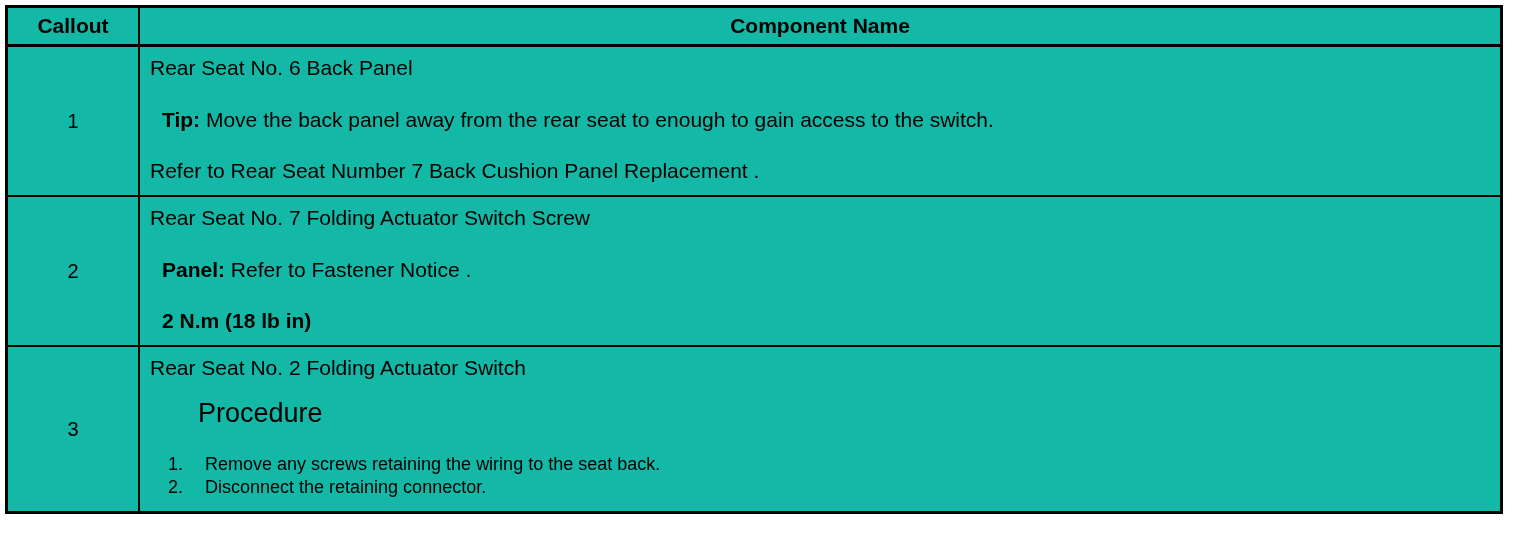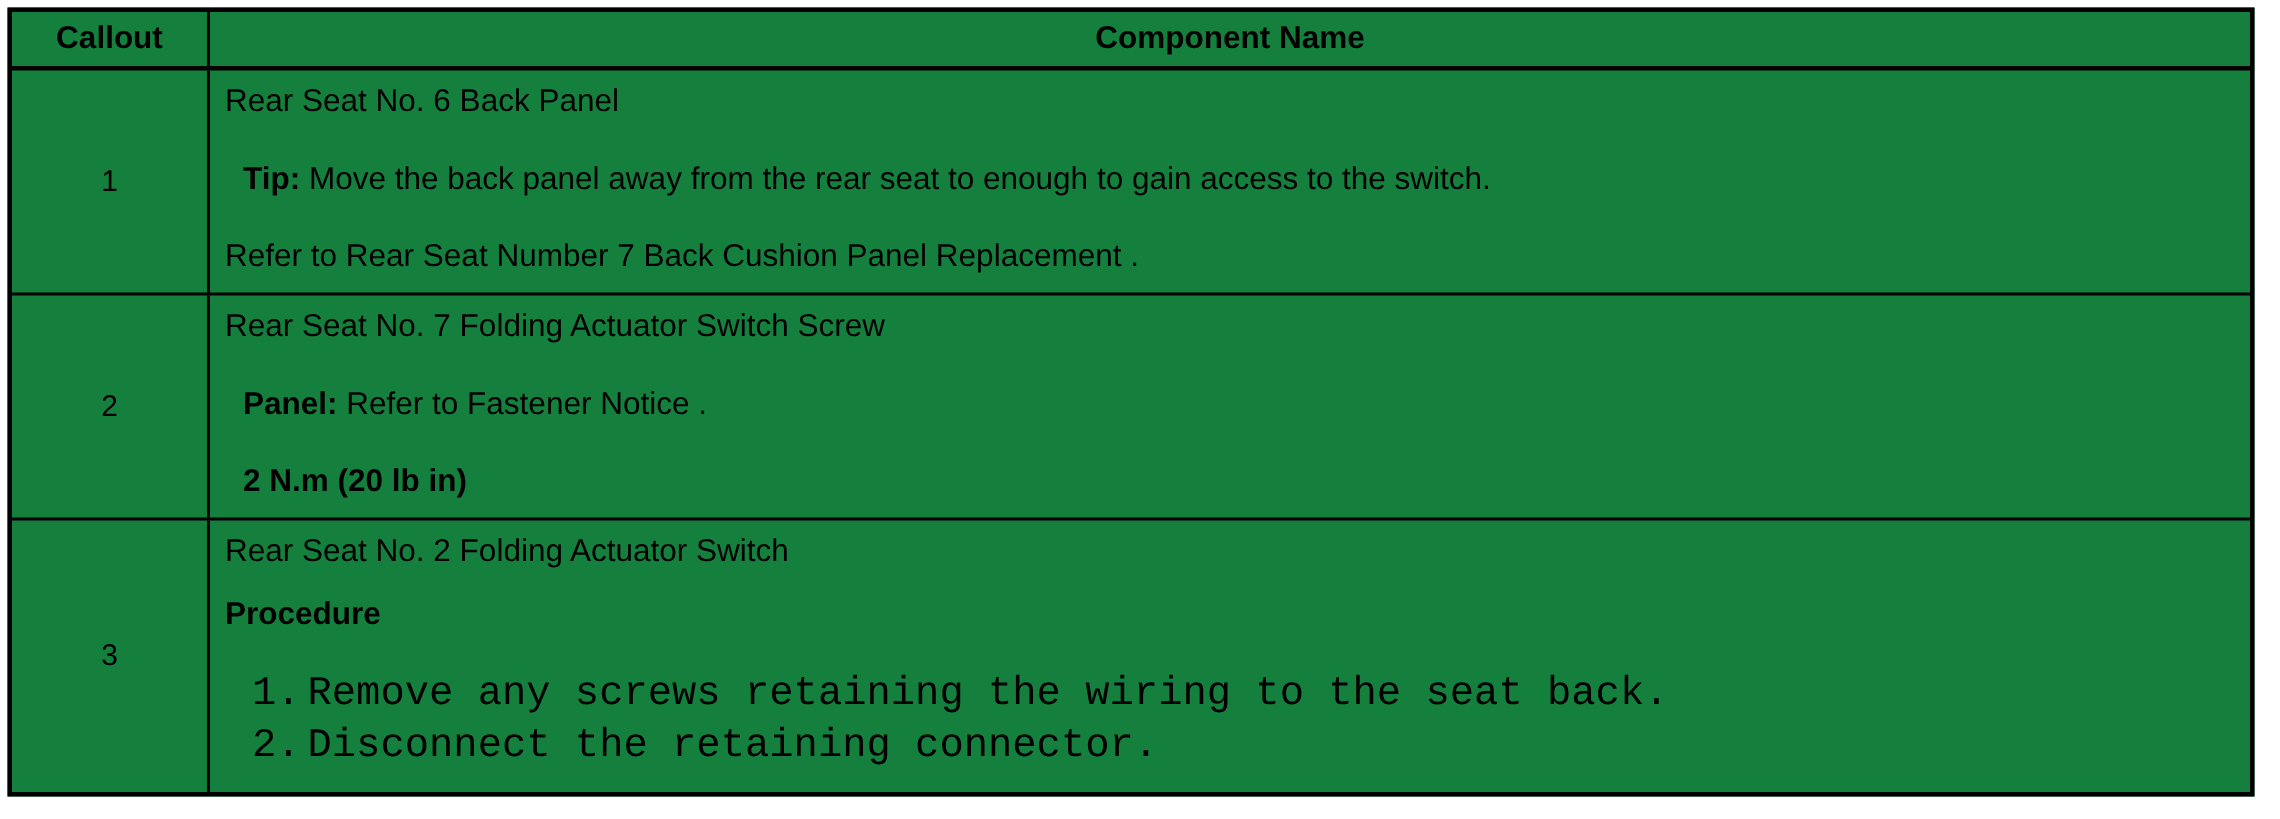--- a/index.html
+++ b/index.html
@@ -17,21 +17,21 @@
   }
 
   .table-wrap {
     position: absolute;
     left: 5px;
     top: 5px;
     width: 1498px;
     box-sizing: border-box;
     border: 3px solid #000000;
     border-bottom: 3px solid #000000;
-    background: #15803d;
+    background: #14b8a6;
   }
 
   table.component-table {
     border-collapse: collapse;
     width: 100%;
     table-layout: fixed;
   }
 
   table.component-table col.col-callout { width: 131px; }
 
@@ -78,39 +78,39 @@
     padding: 0;
     white-space: nowrap;
   }
   .line + .line {
     margin-top: 29px;
   }
 
   .b { font-weight: bold; margin-left: 12px; }
 
   .proc-heading {
-    font-weight: bold;
-    font-size: 21px;
+    font-weight: normal;
+    font-size: 27px;
+    margin-left: 48px;
     white-space: nowrap;
   }
 
   ol.steps {
     margin: 0;
     padding: 0;
     list-style: none;
     counter-reset: stepnum;
   }
   ol.steps li {
     position: relative;
     padding-left: 55px;
-    font-size: 27px;
+    font-size: 18px;
     line-height: 1.28;
     white-space: nowrap;
     counter-increment: stepnum;
-    font-family: Liberation Mono, monospace;
   }
   ol.steps li::before {
     content: counter(stepnum) ".";
     position: absolute;
     left: 18px;
     top: 0;
   }
 
   .row3-spacer { height: 19px; }
   .row3-spacer2 { height: 25px; }
@@ -139,21 +139,21 @@
           <div class="line"><span class="b">Tip:</span><span> Move the back panel away from the rear seat to enough to gain access to the switch.</span></div>
           <div class="line">Refer to Rear Seat Number 7 Back Cushion Panel Replacement .</div>
         </td>
       </tr>
 
       <tr>
         <td class="callout-cell">2</td>
         <td class="name-cell">
           <div class="line">Rear Seat No. 7 Folding Actuator Switch Screw</div>
           <div class="line"><span class="b">Panel:</span><span> Refer to Fastener Notice .</span></div>
-          <div class="line b">2 N.m (20 lb in)</div>
+          <div class="line b">2 N.m (18 lb in)</div>
         </td>
       </tr>
 
       <tr>
         <td class="callout-cell">3</td>
         <td class="name-cell">
           <div class="line">Rear Seat No. 2 Folding Actuator Switch</div>
           <div class="row3-spacer"></div>
           <div class="proc-heading">Procedure</div>
           <div class="row3-spacer2"></div>

